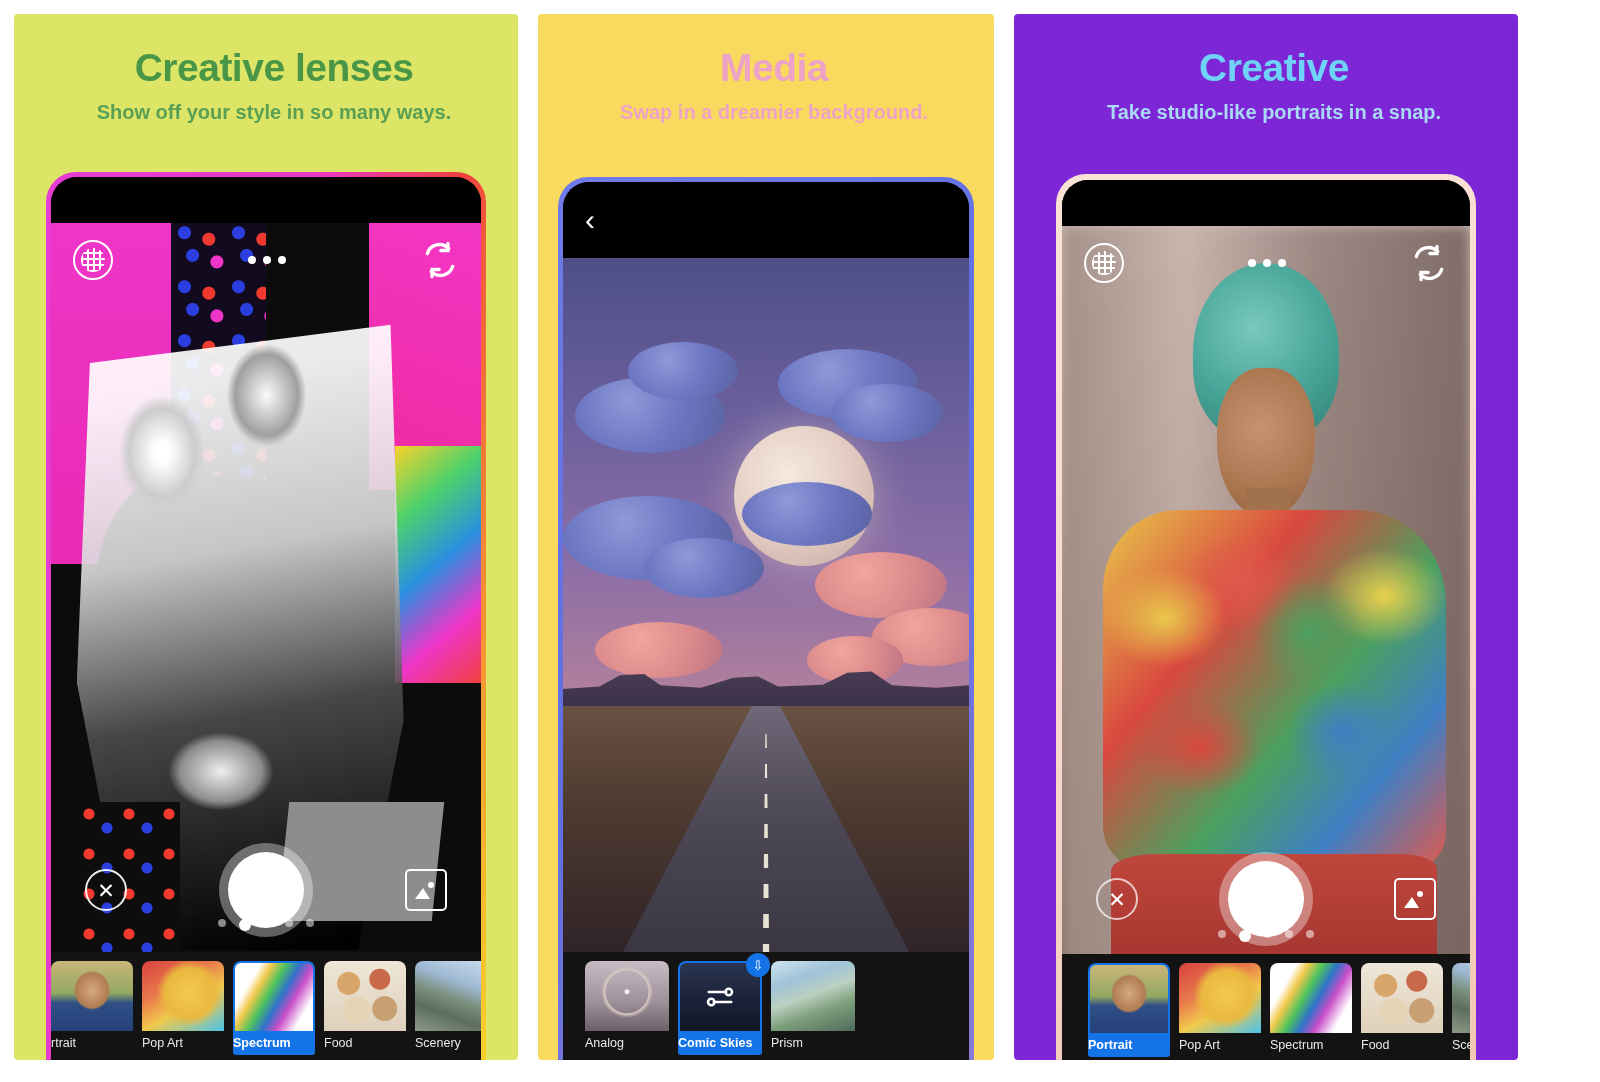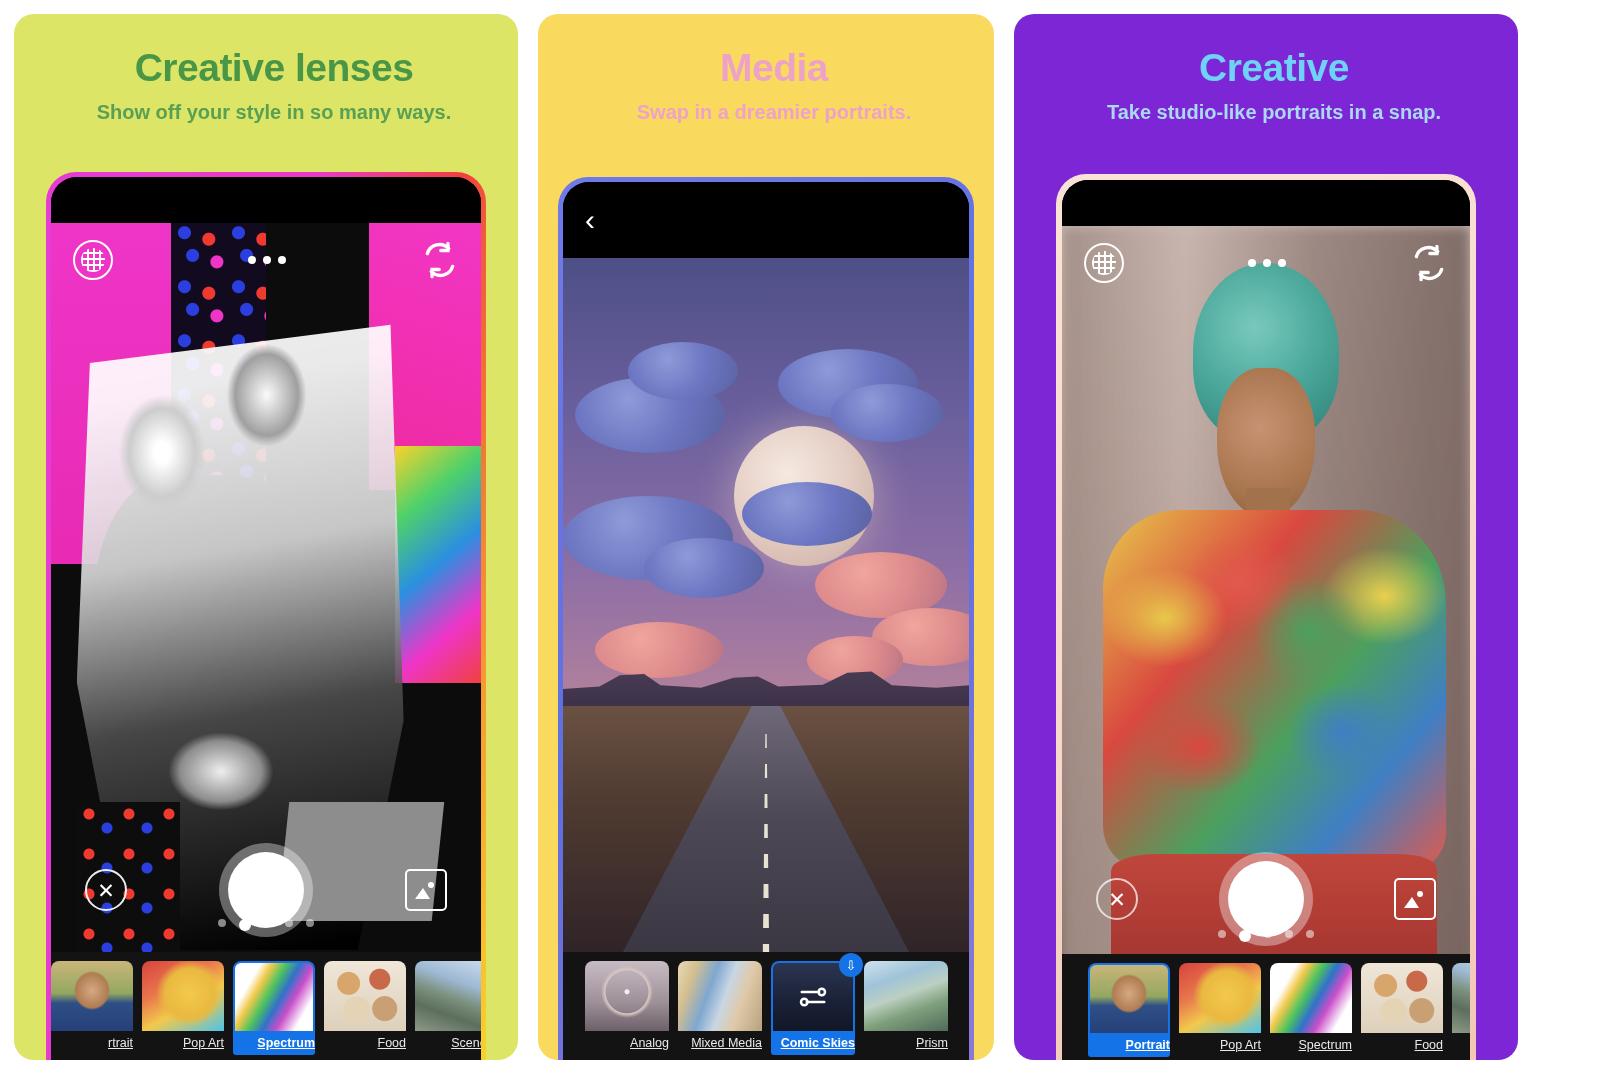--- a/index.html
+++ b/index.html
@@ -15,21 +15,21 @@
     display: flex;
     align-items: flex-start;
     gap: 20px;
     padding: 14px 14px 0 14px;
     background: #ffffff;
   }
 
   
   .panel {
     position: relative;
-    border-radius: 20px;
+    border-radius: 4px;
     overflow: hidden;
     flex: 0 0 auto;
     padding-left: 16px;
   }
   .panel-1 { width: 504px; height: 1046px; background: #dde566; }
   .panel-2 { width: 456px; height: 1046px; background: #fada5e; }
   .panel-3 { width: 504px; height: 1046px; background: #7d26d6; }
 
   .panel-title {
     text-align: center;
@@ -281,24 +281,24 @@
   .fs-1 { padding-left:0; }
   .fs-2 { padding-left:22px; }
   .fs-3 { padding-left:26px; }
   .fcell { flex:0 0 auto; width:82px; }
   .fs-2 .fcell { width:84px; }
   .fthumb {
     width:100%; height:70px; border-radius:8px 8px 0 0;
     overflow:hidden; position:relative; background:#333;
   }
   .flabel {
-    height:24px; line-height:24px; text-align:right;
+    height:24px; line-height:24px; text-align:left;
     font-size:12.5px; color:#e9e9e9; background:#131313;
     border-radius:0 0 3px 3px;
-    white-space:nowrap; overflow:hidden; text-overflow:clip;text-decoration:underline;
+    white-space:nowrap; overflow:hidden; text-overflow:clip;
   }
   .fcell.sel .flabel { background:#1473e6; color:#fff; font-weight:bold; }
   .fcell.sel .fthumb { border:2px solid #1473e6; border-bottom:none; }
 
   
   .t-portrait { background:
       radial-gradient(ellipse 26px 28px at 50% 42%, #d6a982 0%, #b07c52 62%, rgba(0,0,0,0) 70%),
       linear-gradient(180deg,#c9b57a 0%,#93a860 46%,#2f4f86 60%,#26407a 100%); }
   .t-popart { background:
       radial-gradient(circle at 58% 46%, #f2c94c 0%, #eab93f 40%, rgba(0,0,0,0) 55%),
@@ -421,21 +421,21 @@
             <div class="flabel">Scenery</div>
           </div>
 
         </div>
       </div>
     </div>
   </section>
 
   <section class="panel panel-2 p2">
     <h1 class="panel-title">Media</h1>
-    <p class="panel-sub">Swap in a dreamier portraits.</p>
+    <p class="panel-sub">Swap in a dreamier background.</p>
 
     <div class="phone phone-2">
       <div class="screen">
         <div class="editbar">
           <span class="eb-back">‹</span>
         </div>
 
         <div style="height:76px"></div>
 
         <div class="viewport vp-2">
@@ -472,24 +472,20 @@
               <i></i>
               <i></i>
           </div>
         </div>
 
         <div class="filmstrip fs-2">
           <div class="fcell">
             <div class="fthumb t-analog"></div>
             <div class="flabel">Analog</div>
           </div>
-          <div class="fcell">
-            <div class="fthumb t-mixed"></div>
-            <div class="flabel">Mixed Media</div>
-          </div>
           <div class="fcell sel" style="position:relative">
             <div class="fbadge">⇩</div>
             <div class="fthumb t-comic">
               <div class="comic-sliders">
                 <svg width="36" height="30" viewBox="0 0 24 24" fill="none" stroke="#fff" stroke-width="2" stroke-linecap="round">
                   <path d="M3 8h14M7 16h14"></path>
                   <circle cx="19" cy="8" r="2.6"></circle>
                     <circle cx="5" cy="16" r="2.6"></circle>
                 </svg>
               </div>

